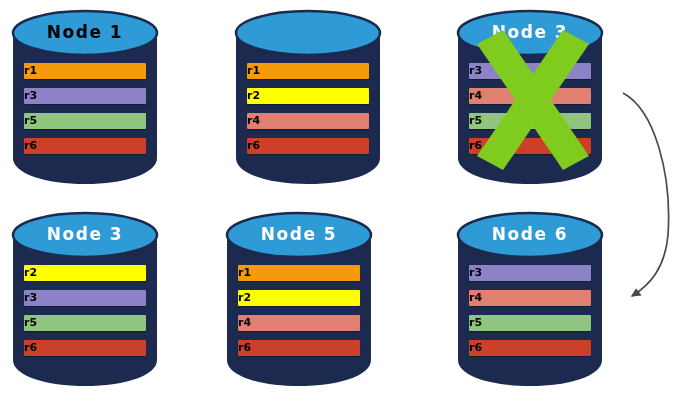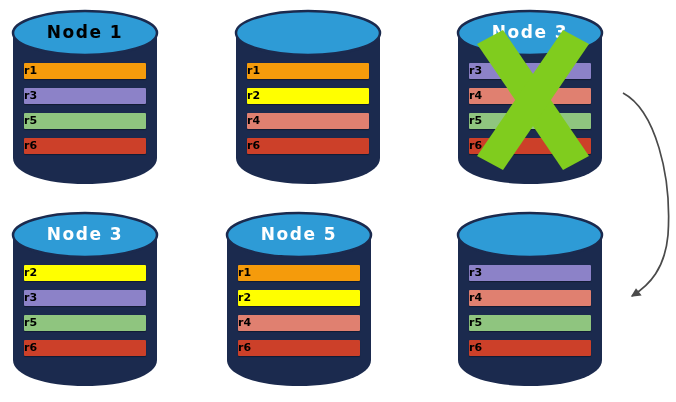--- a/index.html
+++ b/index.html
@@ -153,20 +153,21 @@
         <div class="record-bar" style="background: rgb(255, 255, 0);">r2</div>
         <div class="record-bar" style="background: rgb(224, 128, 112);">r4</div>
         <div class="record-bar" style="background: rgb(204, 64, 41);">r6</div>
       </div>
     </div>
     <div class="node" style="left: 455px; top: 210px;">
       <svg class="cyl-svg" viewBox="0 0 150 178">
         <path d="M3,23 L3,150 C3,166 36,176 75,176 C114,176 147,166 147,150 L147,23 Z" fill="#1B2A4E"></path>
         <ellipse cx="75" cy="25" rx="72" ry="22" fill="#2E9BD6" stroke="#1B2A4E" stroke-width="2.5"></ellipse>
       </svg>
+      <div class="node-title" style="color: rgb(255, 255, 255);">Node 6</div>
       <div class="records">
         <div class="record-bar" style="background: rgb(140, 130, 200);">r3</div>
         <div class="record-bar" style="background: rgb(224, 128, 112);">r4</div>
         <div class="record-bar" style="background: rgb(143, 197, 127);">r5</div>
         <div class="record-bar" style="background: rgb(204, 64, 41);">r6</div>
       </div>
     </div>
   </div>
 
 <svg class="arrow-layer" viewBox="0 0 676 402" xmlns="http://www.w3.org/2000/svg">

